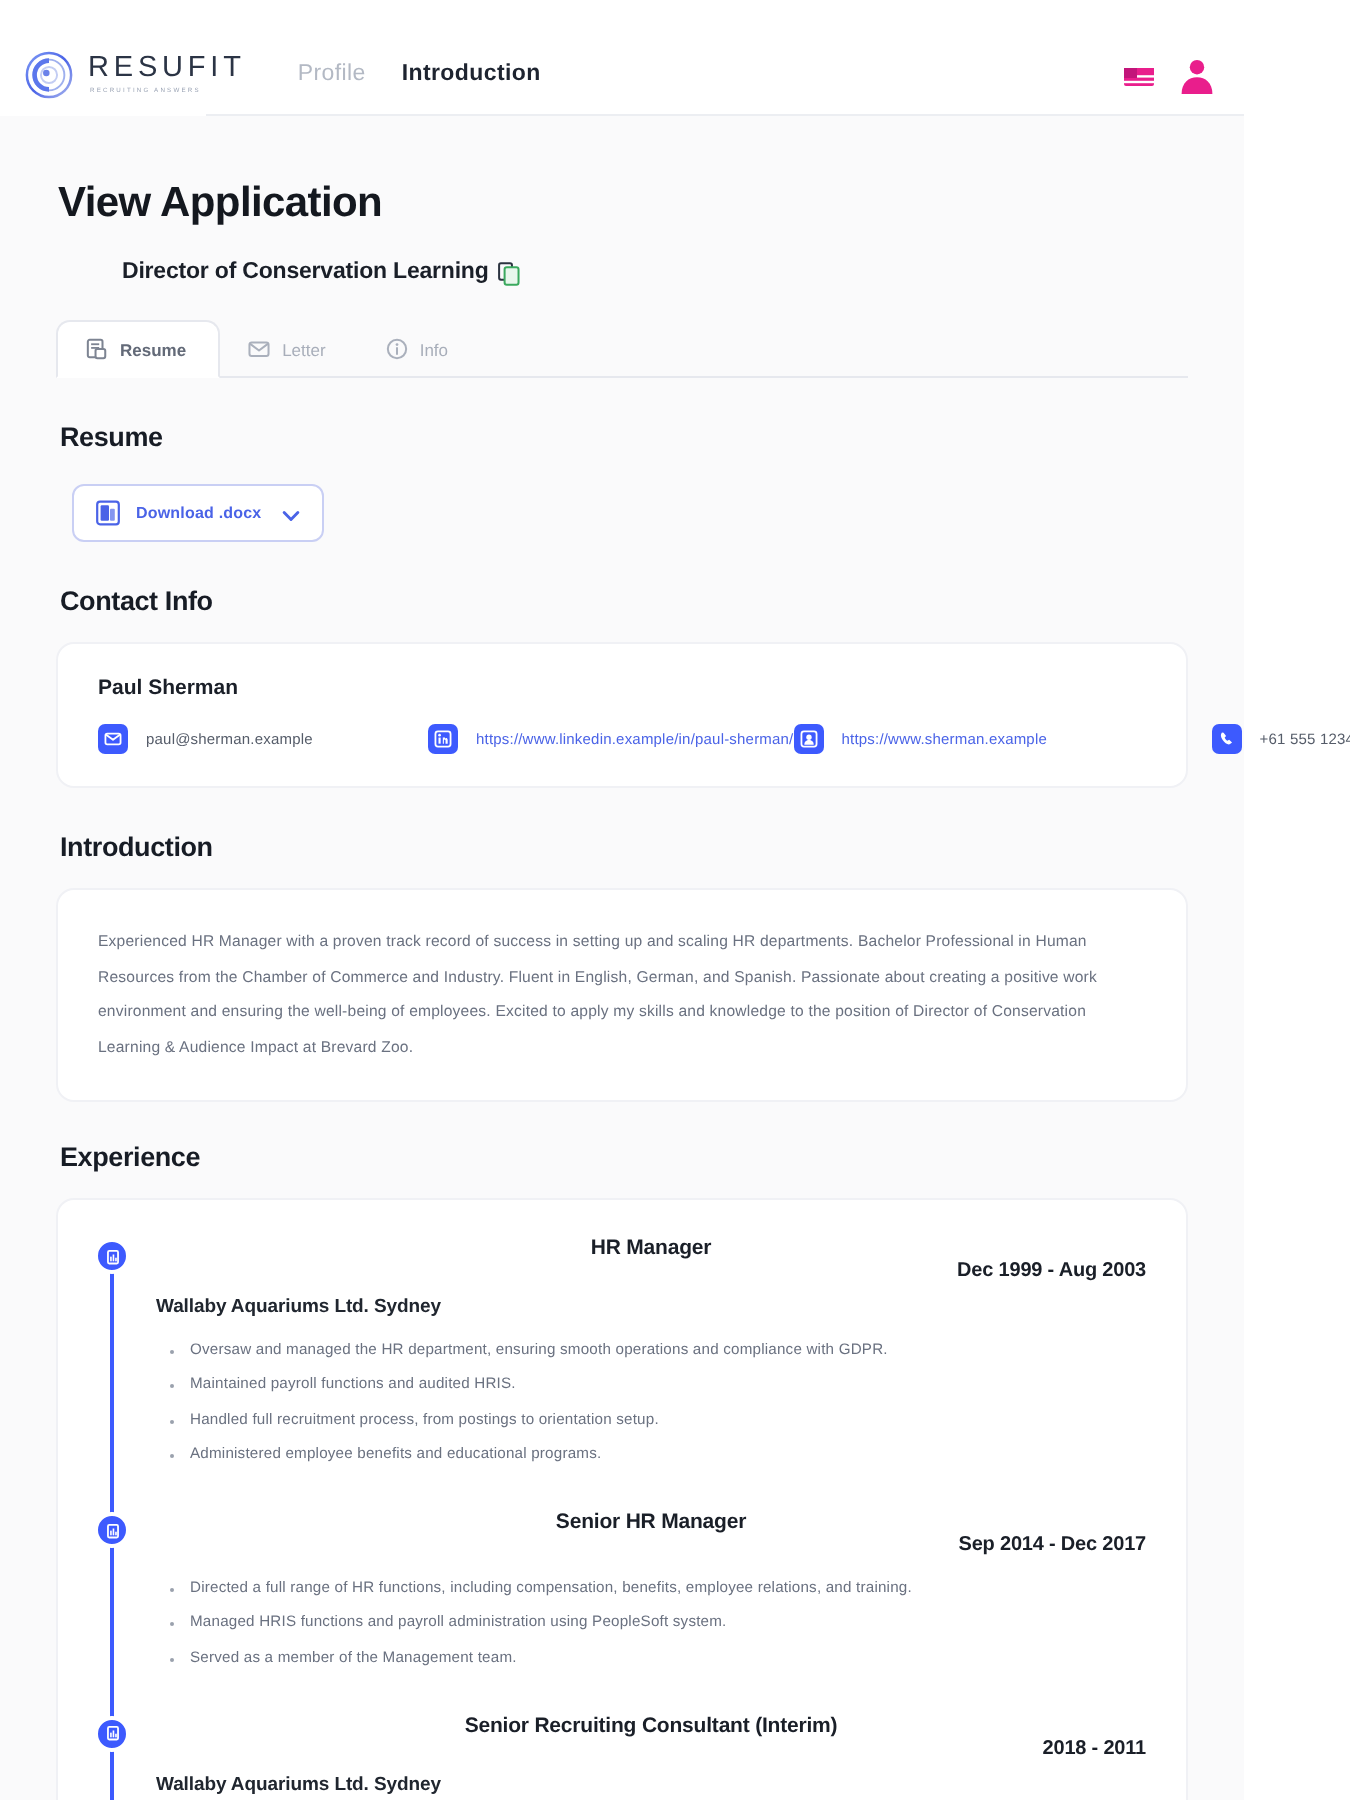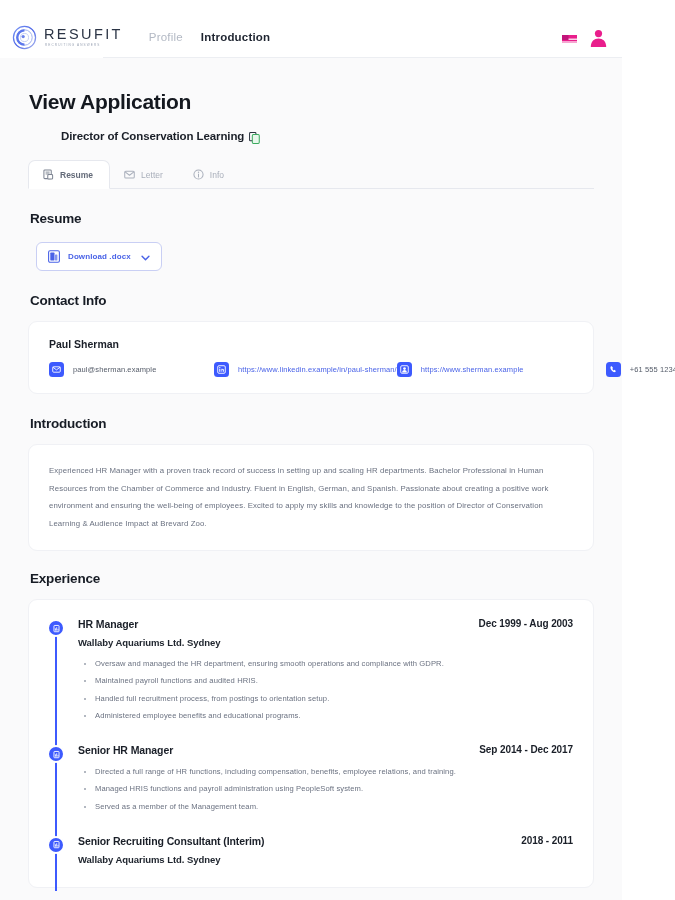--- a/index.html
+++ b/index.html
@@ -137,21 +137,21 @@
     background: #3d5afe;
   }
   .exp-item:last-child .exp-line { bottom: -22px; }
   .exp-badge {
     position: absolute; left: 2px; top: 1px;
     width: 18px; height: 18px; border-radius: 50%;
     background: #3d5afe; display: flex; align-items: center; justify-content: center;
     border: 2px solid #ffffff; z-index: 2;
   }
   .exp-badge svg { width: 9px; height: 9px; display: block; }
-  .exp-top { display: flex; align-items: flex-start; }
+  .exp-top { display: flex; align-items: center; flex-direction: column; }
   .exp-role { font-size: 10.5px; font-weight: 700; color: #1a1f28; letter-spacing: -.1px; }
   .exp-date { margin-left: auto; font-size: 10px; font-weight: 700; color: #1a1f28; letter-spacing: -.1px; }
   .exp-company { font-size: 9.5px; font-weight: 700; color: #20262f; margin-top: 7px; letter-spacing: -.05px; }
   .exp-bullets { margin: 11px 0 0 0; padding-left: 17px; }
   .exp-bullets li {
     font-size: 7.6px; color: #6a7180; line-height: 1.35;
     margin-bottom: 7px; letter-spacing: .1px;
   }
   .exp-bullets li::marker { color: #9aa1ad; font-size: 7px; }
 </style>

